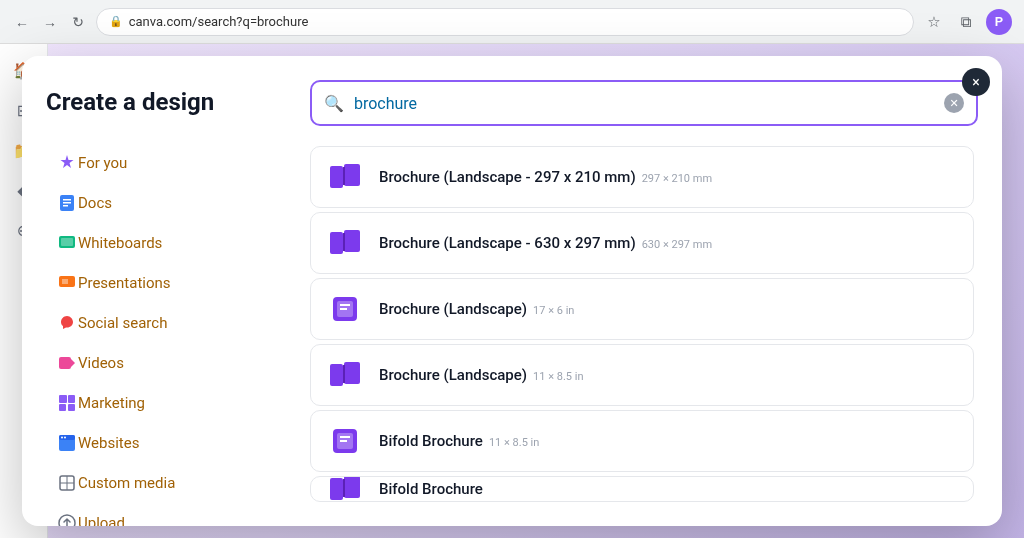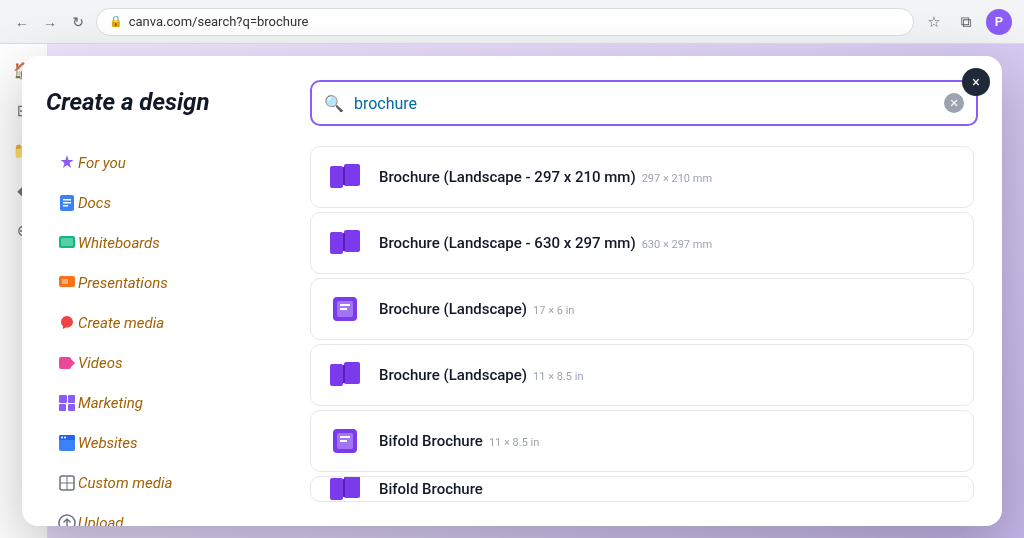--- a/index.html
+++ b/index.html
@@ -162,21 +162,20 @@
       cursor: pointer;
       font-size: 14px;
       z-index: 20;
     }
 
     
     .modal-left {
       width: 280px;
       padding: 32px 24px;
       flex-shrink: 0;
-      font-style: italic;
     }
 
     .modal-title {
       font-size: 24px;
       font-weight: 700;
       color: #111827;
       margin-bottom: 28px;
     }
 
     .nav-list {
@@ -402,21 +401,21 @@
               </svg>
     </span>
     <span>Presentations</span>
   </li>
           <li class="nav-item">
     <span class="nav-icon">
       <svg width="20" height="20" viewBox="0 0 20 20">
                 <path d="M10 3C6.5 3 4 6 4 9c0 1.5 0.5 3 2 4v3l3-1.5c0.3 0 0.7 0.1 1 0.1 3.5 0 6-2.5 6-5.5S13.5 3 10 3z" fill="#EF4444"></path>
               </svg>
     </span>
-    <span>Create media</span>
+    <span>Social search</span>
   </li>
           <li class="nav-item">
     <span class="nav-icon">
       <svg width="20" height="20" viewBox="0 0 20 20">
                 <rect x="2" y="4" width="12" height="12" rx="2" fill="#EC4899"></rect>
                 <polygon points="18,10 14,6 14,14" fill="#EC4899"></polygon>
               </svg>
     </span>
     <span>Videos</span>
   </li>

